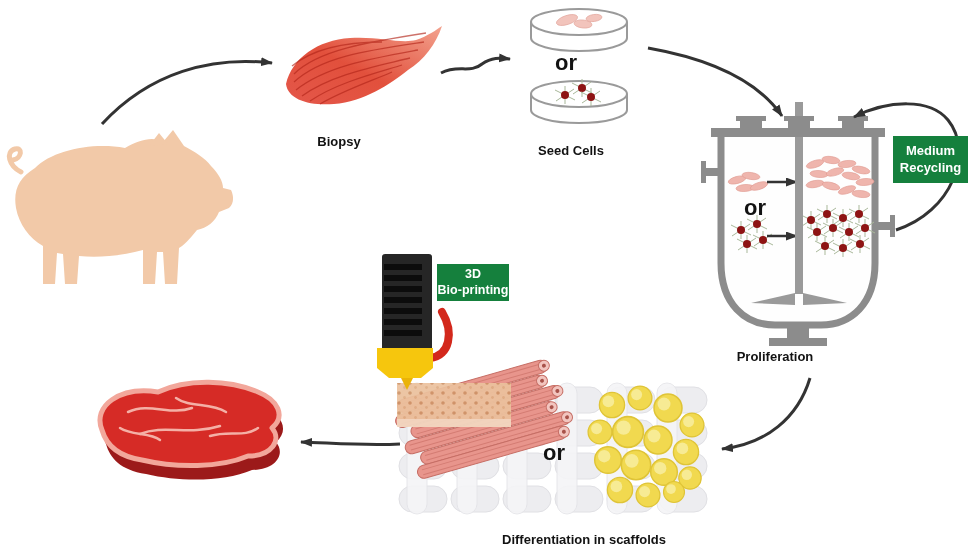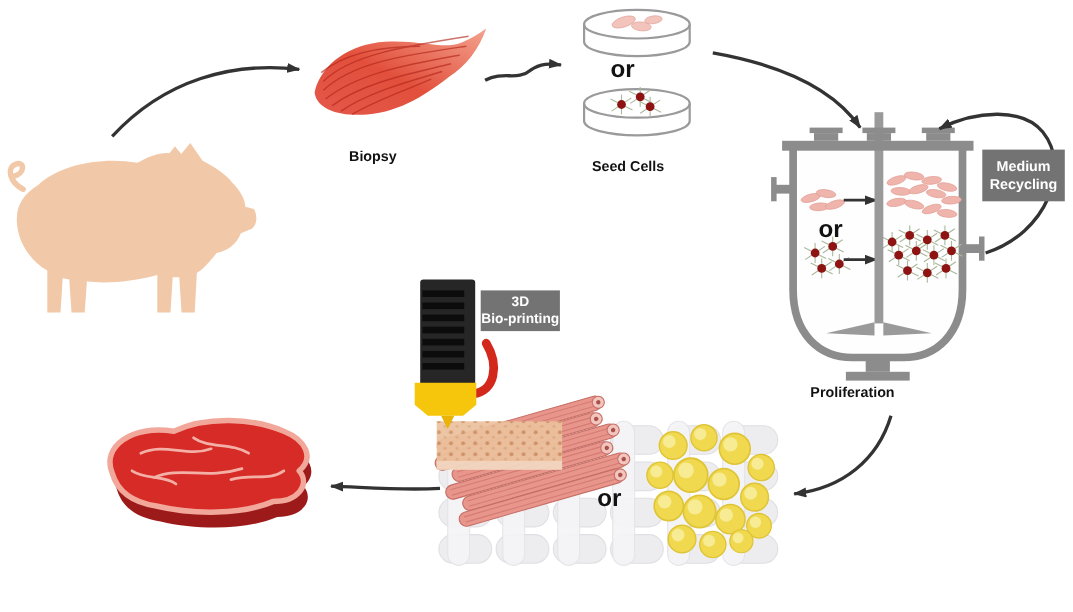--- a/index.html
+++ b/index.html
@@ -3,21 +3,21 @@
 <meta charset="utf-8">
 <style>
   html,body{margin:0;padding:0;background:#fff;}
   #stage{position:relative;width:975px;height:556px;background:#fff;overflow:hidden;
          font-family:"Liberation Sans",sans-serif;}
   #art{position:absolute;left:0;top:0;}
   .label{position:absolute;font-weight:bold;font-size:13px;line-height:1.1;
          color:#121212;text-align:center;}
   .or{font-size:22px;}
   .badge{position:absolute;display:flex;flex-direction:column;align-items:center;
-         justify-content:center;background:#737373;color:#fff;font-weight:bold;
+         justify-content:center;background:#15803d;color:#fff;font-weight:bold;
          text-align:center;line-height:1.25;}
   #badge-mr{left:893px;top:136px;width:75px;height:47px;font-size:13px;}
   #badge-3d{left:437px;top:264px;width:72px;height:37px;font-size:12.5px;}
   #lbl-live{left:17px;top:301px;width:160px;}
   #lbl-biopsy{left:279px;top:135px;width:120px;}
   #lbl-seed{left:501px;top:144px;width:140px;}
   #lbl-prolif{left:695px;top:350px;width:160px;}
   #lbl-diff{left:434px;top:533px;width:300px;}
   #lbl-proc{left:108px;top:495px;width:160px;}
   #or-seed{left:546px;top:51px;width:40px;}
@@ -286,20 +286,21 @@
     <path d="M648,48 C716,60 760,84 782,116" marker-end="url(#ah)"></path>
     <path d="M896,230 C952,212 974,152 948,120 C930,98 888,100 854,117" marker-end="url(#ah)"></path>
     <path d="M810,378 C798,418 766,444 722,449" marker-end="url(#ah)"></path>
     <path d="M400,444 C365,446 332,443 301,442" marker-end="url(#ah)"></path>
   </g>
 </svg>
 
 <div id="lbl-biopsy" class="label">Biopsy</div>
 <div id="lbl-seed" class="label">Seed Cells</div>
 <div id="lbl-prolif" class="label">Proliferation</div>
+<div id="lbl-diff" class="label">Differentiation in scaffolds</div>
 
 <div id="or-seed" class="label or">or</div>
 <div id="or-reactor" class="label or">or</div>
 <div id="or-scaffold" class="label or">or</div>
 
 <div id="badge-mr" class="badge">
   <span>Medium</span>
   <span>Recycling</span>
 </div>
 <div id="badge-3d" class="badge">

